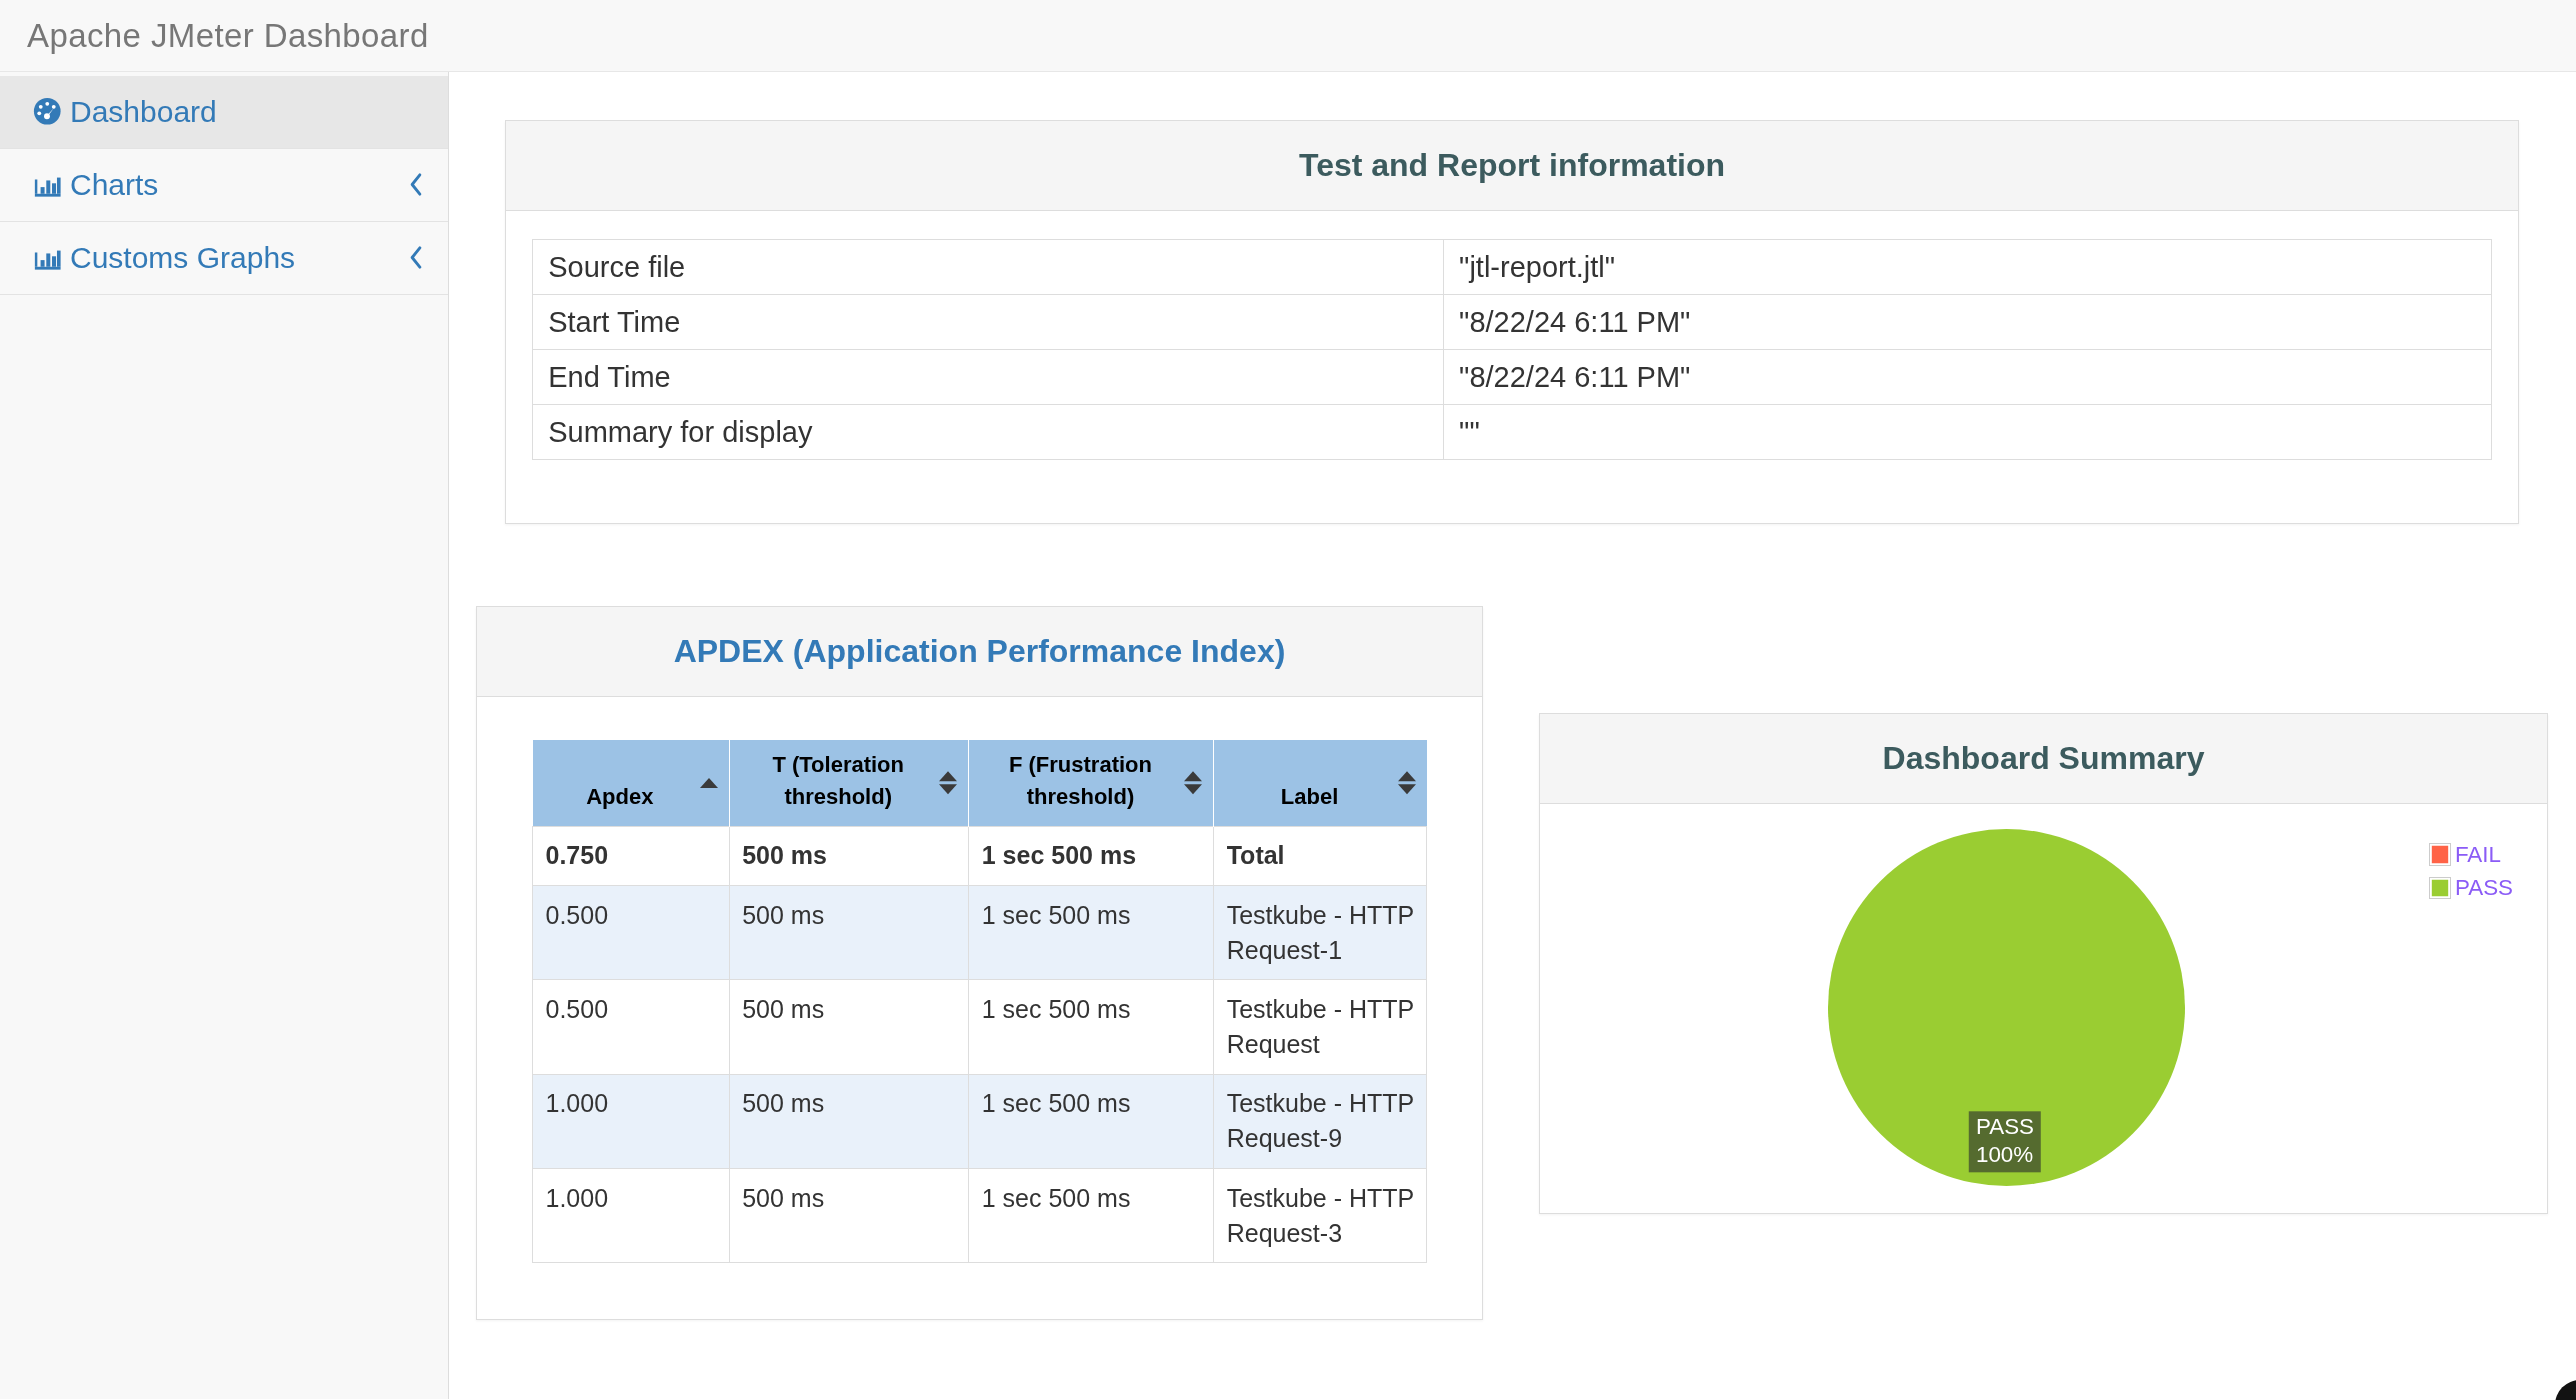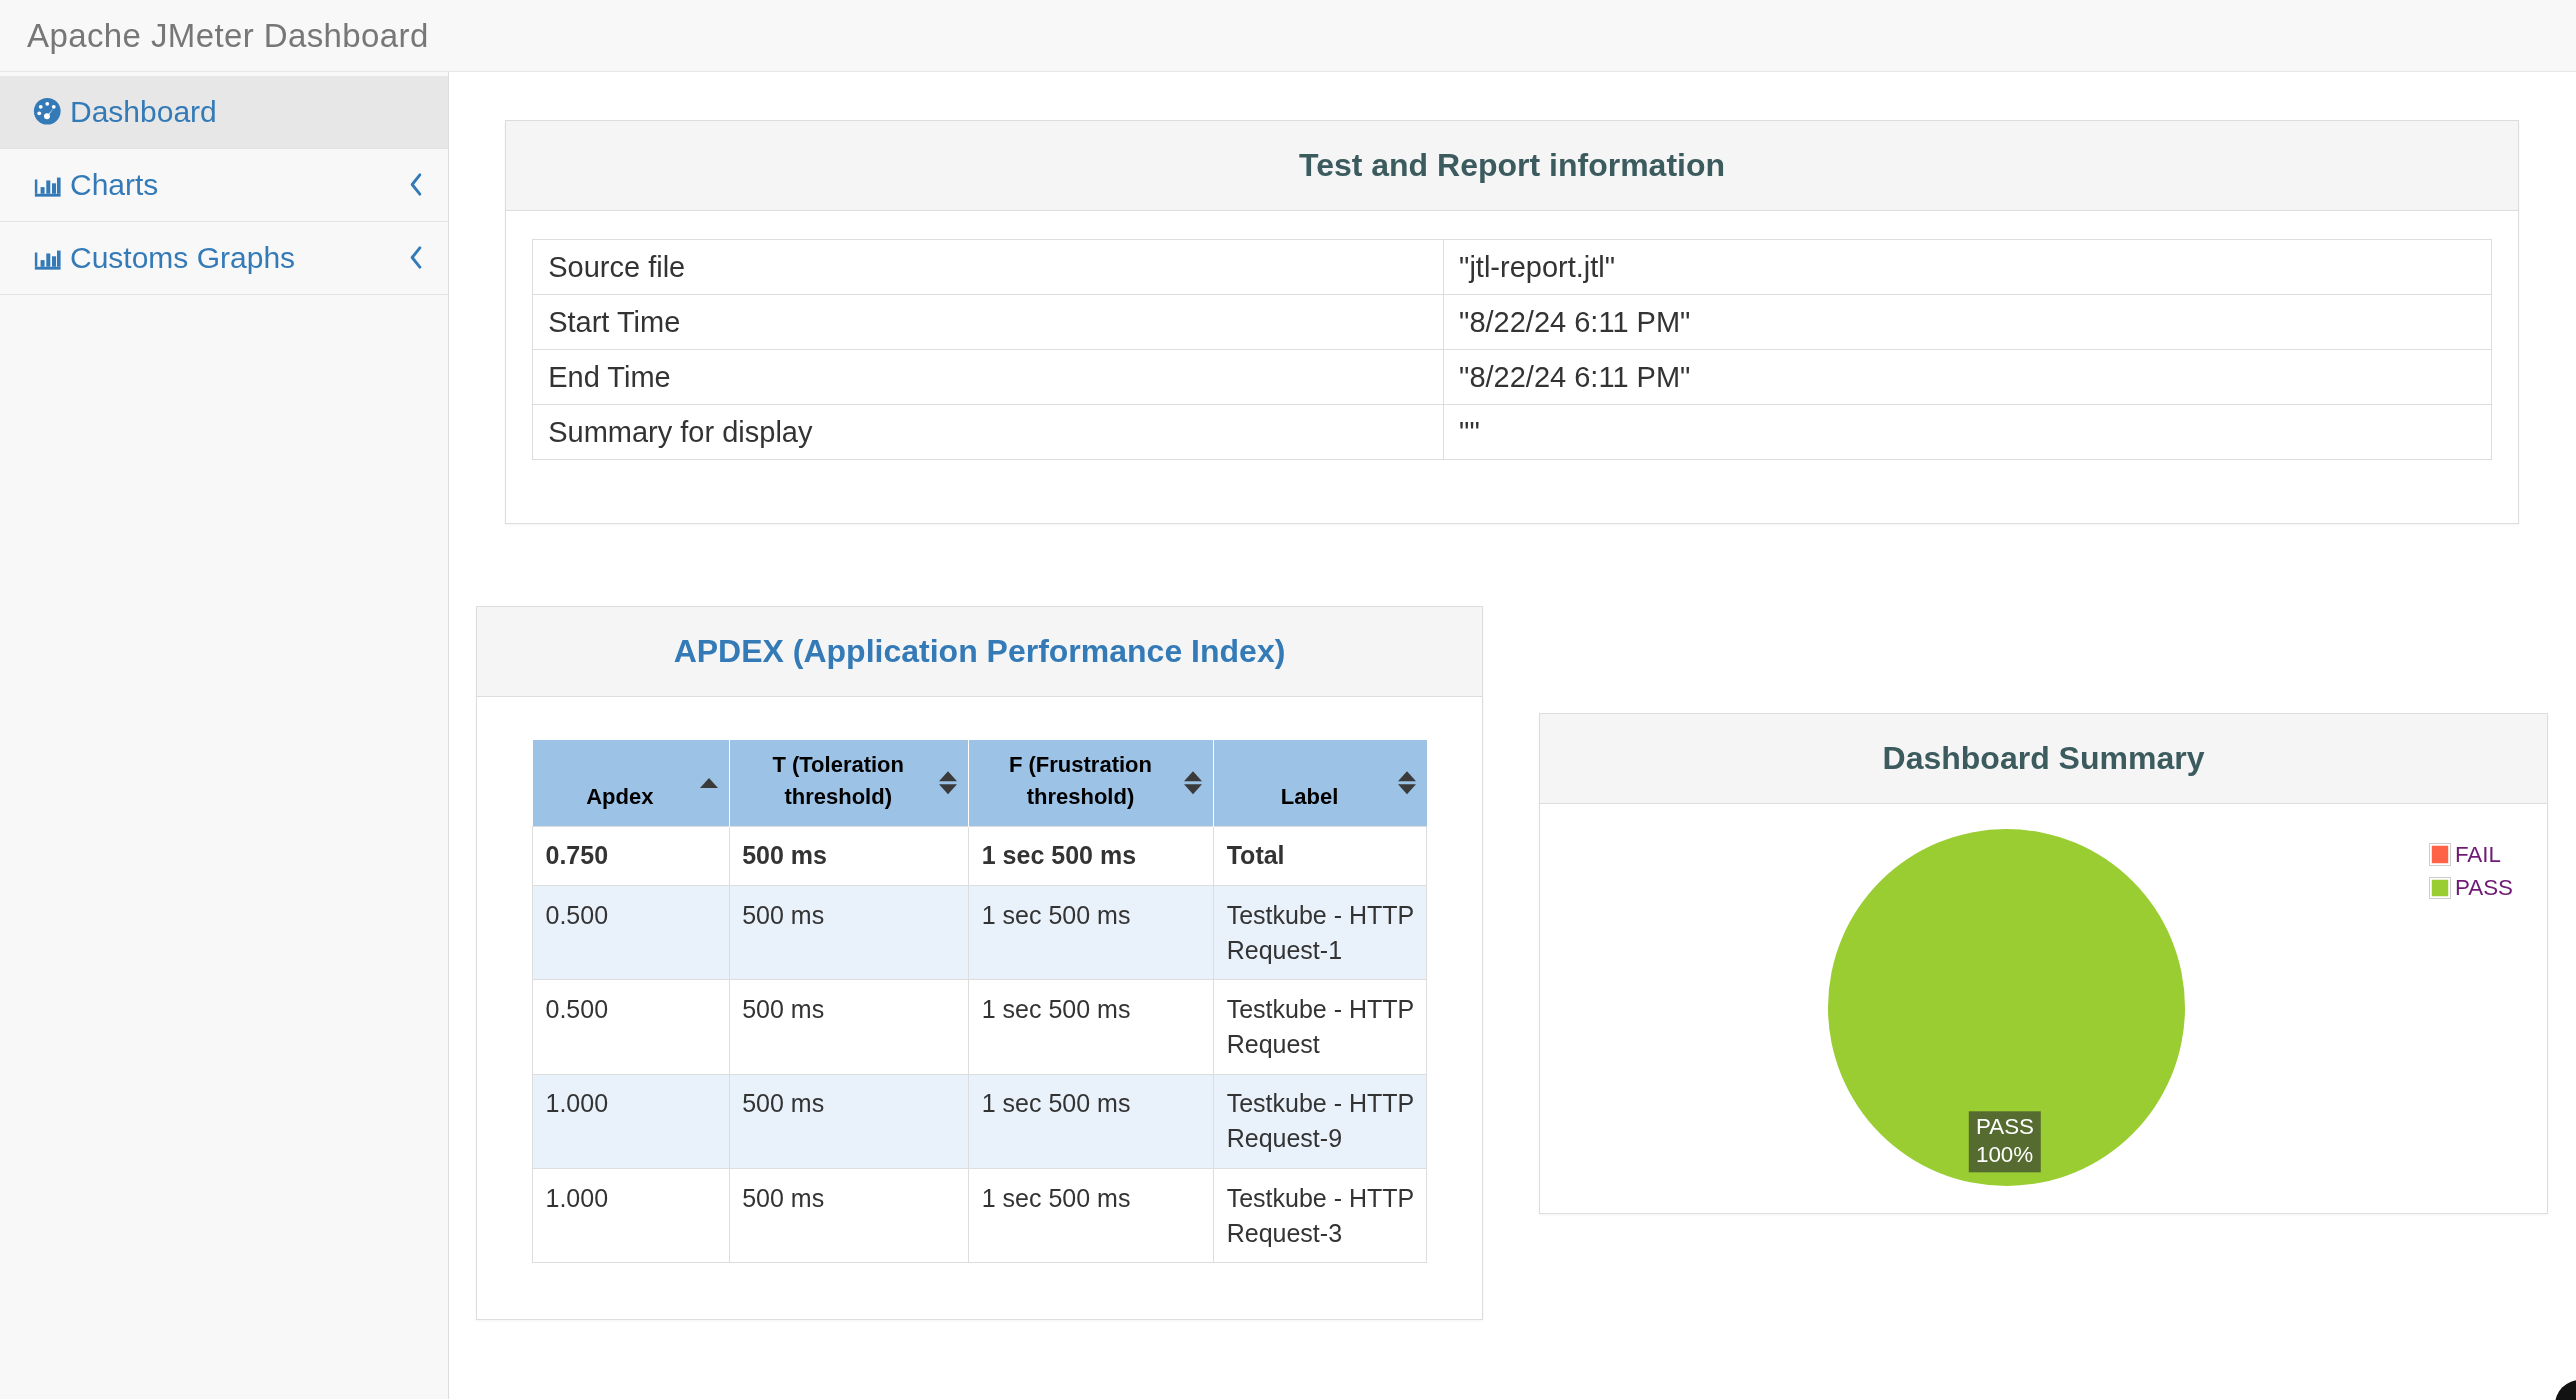--- a/index.html
+++ b/index.html
@@ -85,21 +85,21 @@
   .pie {
     position:absolute; left:288px; top:25px; width:357px; height:357px;
     border-radius:50%;
   }
   .slice-label {
     position:absolute; left:465px; top:338px; transform:translate(-50%,-50%);
     color:#fff; font-size:22.4px; line-height:28px; padding:2.7px 7.2px; text-align:left;
     white-space:nowrap;
   }
   .legend { position:absolute; top:38px; right:34px; list-style:none; }
-  .legend-item { display:flex; align-items:center; gap:3.6px; margin-bottom:7.2px; font-size:22.4px; color:#701a75; cursor:pointer;margin-left:36px; }
+  .legend-item { display:flex; align-items:center; gap:3.6px; margin-bottom:7.2px; font-size:22.4px; color:#8b5cf6; cursor:pointer;margin-left:36px; }
   .swatch { width:22.4px; height:22.4px; border:0.9px solid #ccc; box-shadow:inset 0 0 0 1.8px #fff; flex:none; }
 
   
   .peek-panel {
     margin:82px 28px 0 27px; height:20px;
     border:0.9px solid #d5d5d5; border-bottom:none;
     background:linear-gradient(#e7e7e7 0 8px, #f3f3f3 8px);
     box-shadow:0 0.9px 1.8px rgba(0,0,0,0.05);
   }
 

